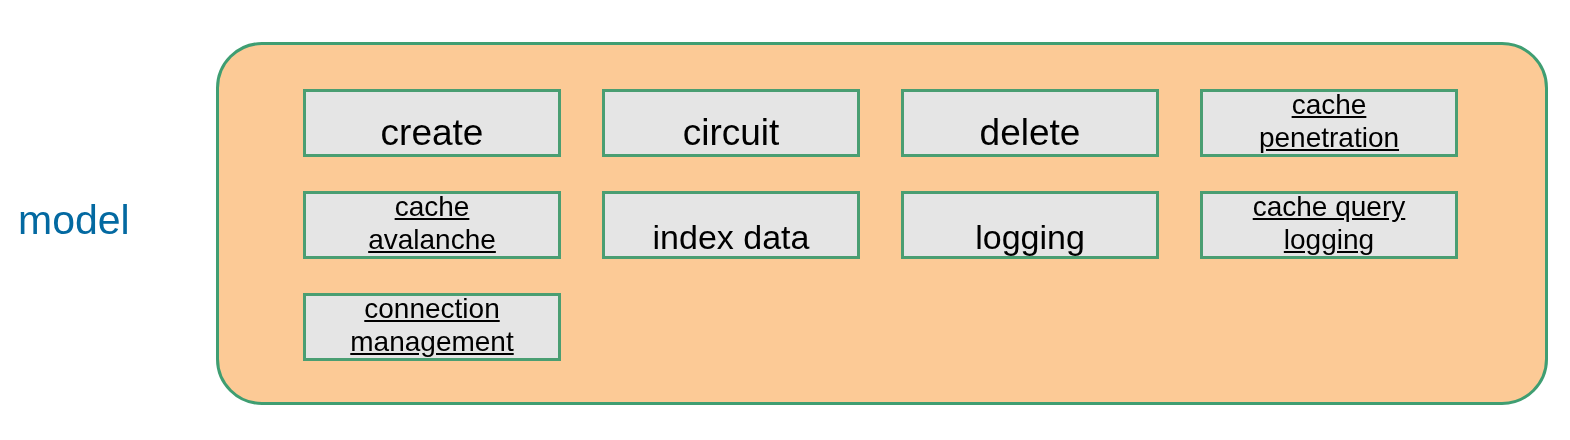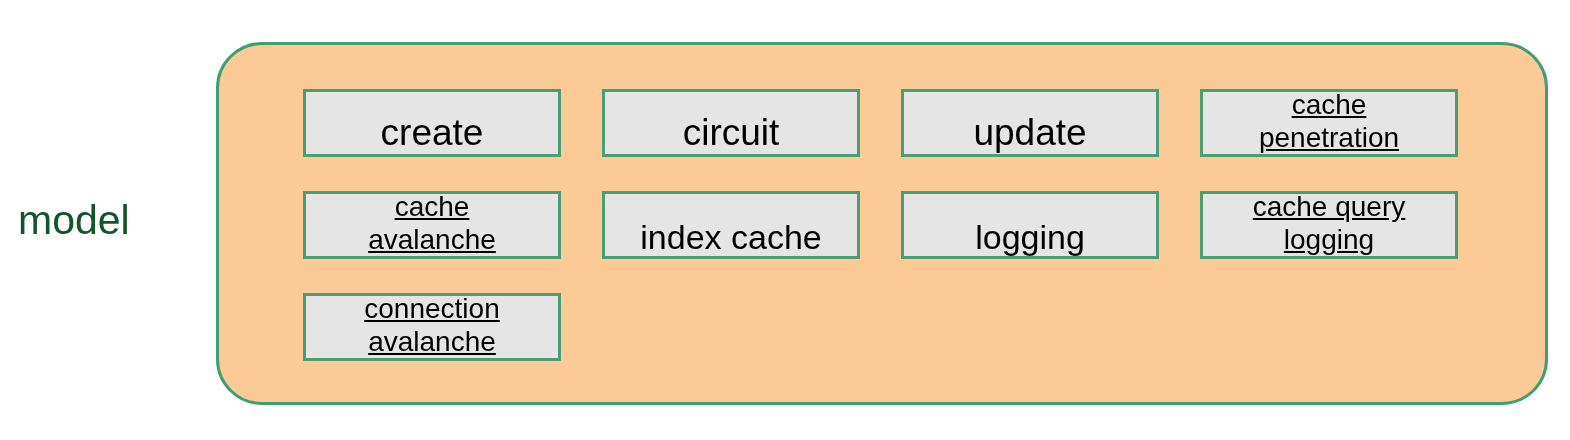--- a/index.html
+++ b/index.html
@@ -19,21 +19,21 @@
     height: 440px;
     background: #ffffff;
   }
   #model-label {
     position: absolute;
     left: 18px;
     top: 196px;
     width: 180px;
     font-size: 41px;
     line-height: 48px;
-    color: #14532d;
+    color: #0369a1;
     white-space: nowrap;
   }
   #model-group {
     position: absolute;
     left: 216px;
     top: 42px;
     width: 1332px;
     height: 363px;
     box-sizing: border-box;
     background: #fcca96;
@@ -91,42 +91,42 @@
   <div id="model-group">
     <div class="grid">
 
       <div class="node size-lg">
         <span class="node-label">create</span>
       </div>
       <div class="node size-lg">
         <span class="node-label">circuit</span>
       </div>
       <div class="node size-lg">
-        <span class="node-label">update</span>
+        <span class="node-label">delete</span>
       </div>
 
       <div class="node size-sm">
         <span class="node-label">cache
 penetration</span>
       </div>
       <div class="node size-sm">
         <span class="node-label">cache
 avalanche</span>
       </div>
       <div class="node size-md">
-        <span class="node-label">index cache</span>
+        <span class="node-label">index data</span>
       </div>
 
       <div class="node size-md">
         <span class="node-label">logging</span>
       </div>
       <div class="node size-sm">
         <span class="node-label">cache query
 logging</span>
       </div>
       <div class="node size-sm">
         <span class="node-label">connection
-avalanche</span>
+management</span>
       </div>
 
     </div>
   </div>
 </div>
 
 </body></html>

